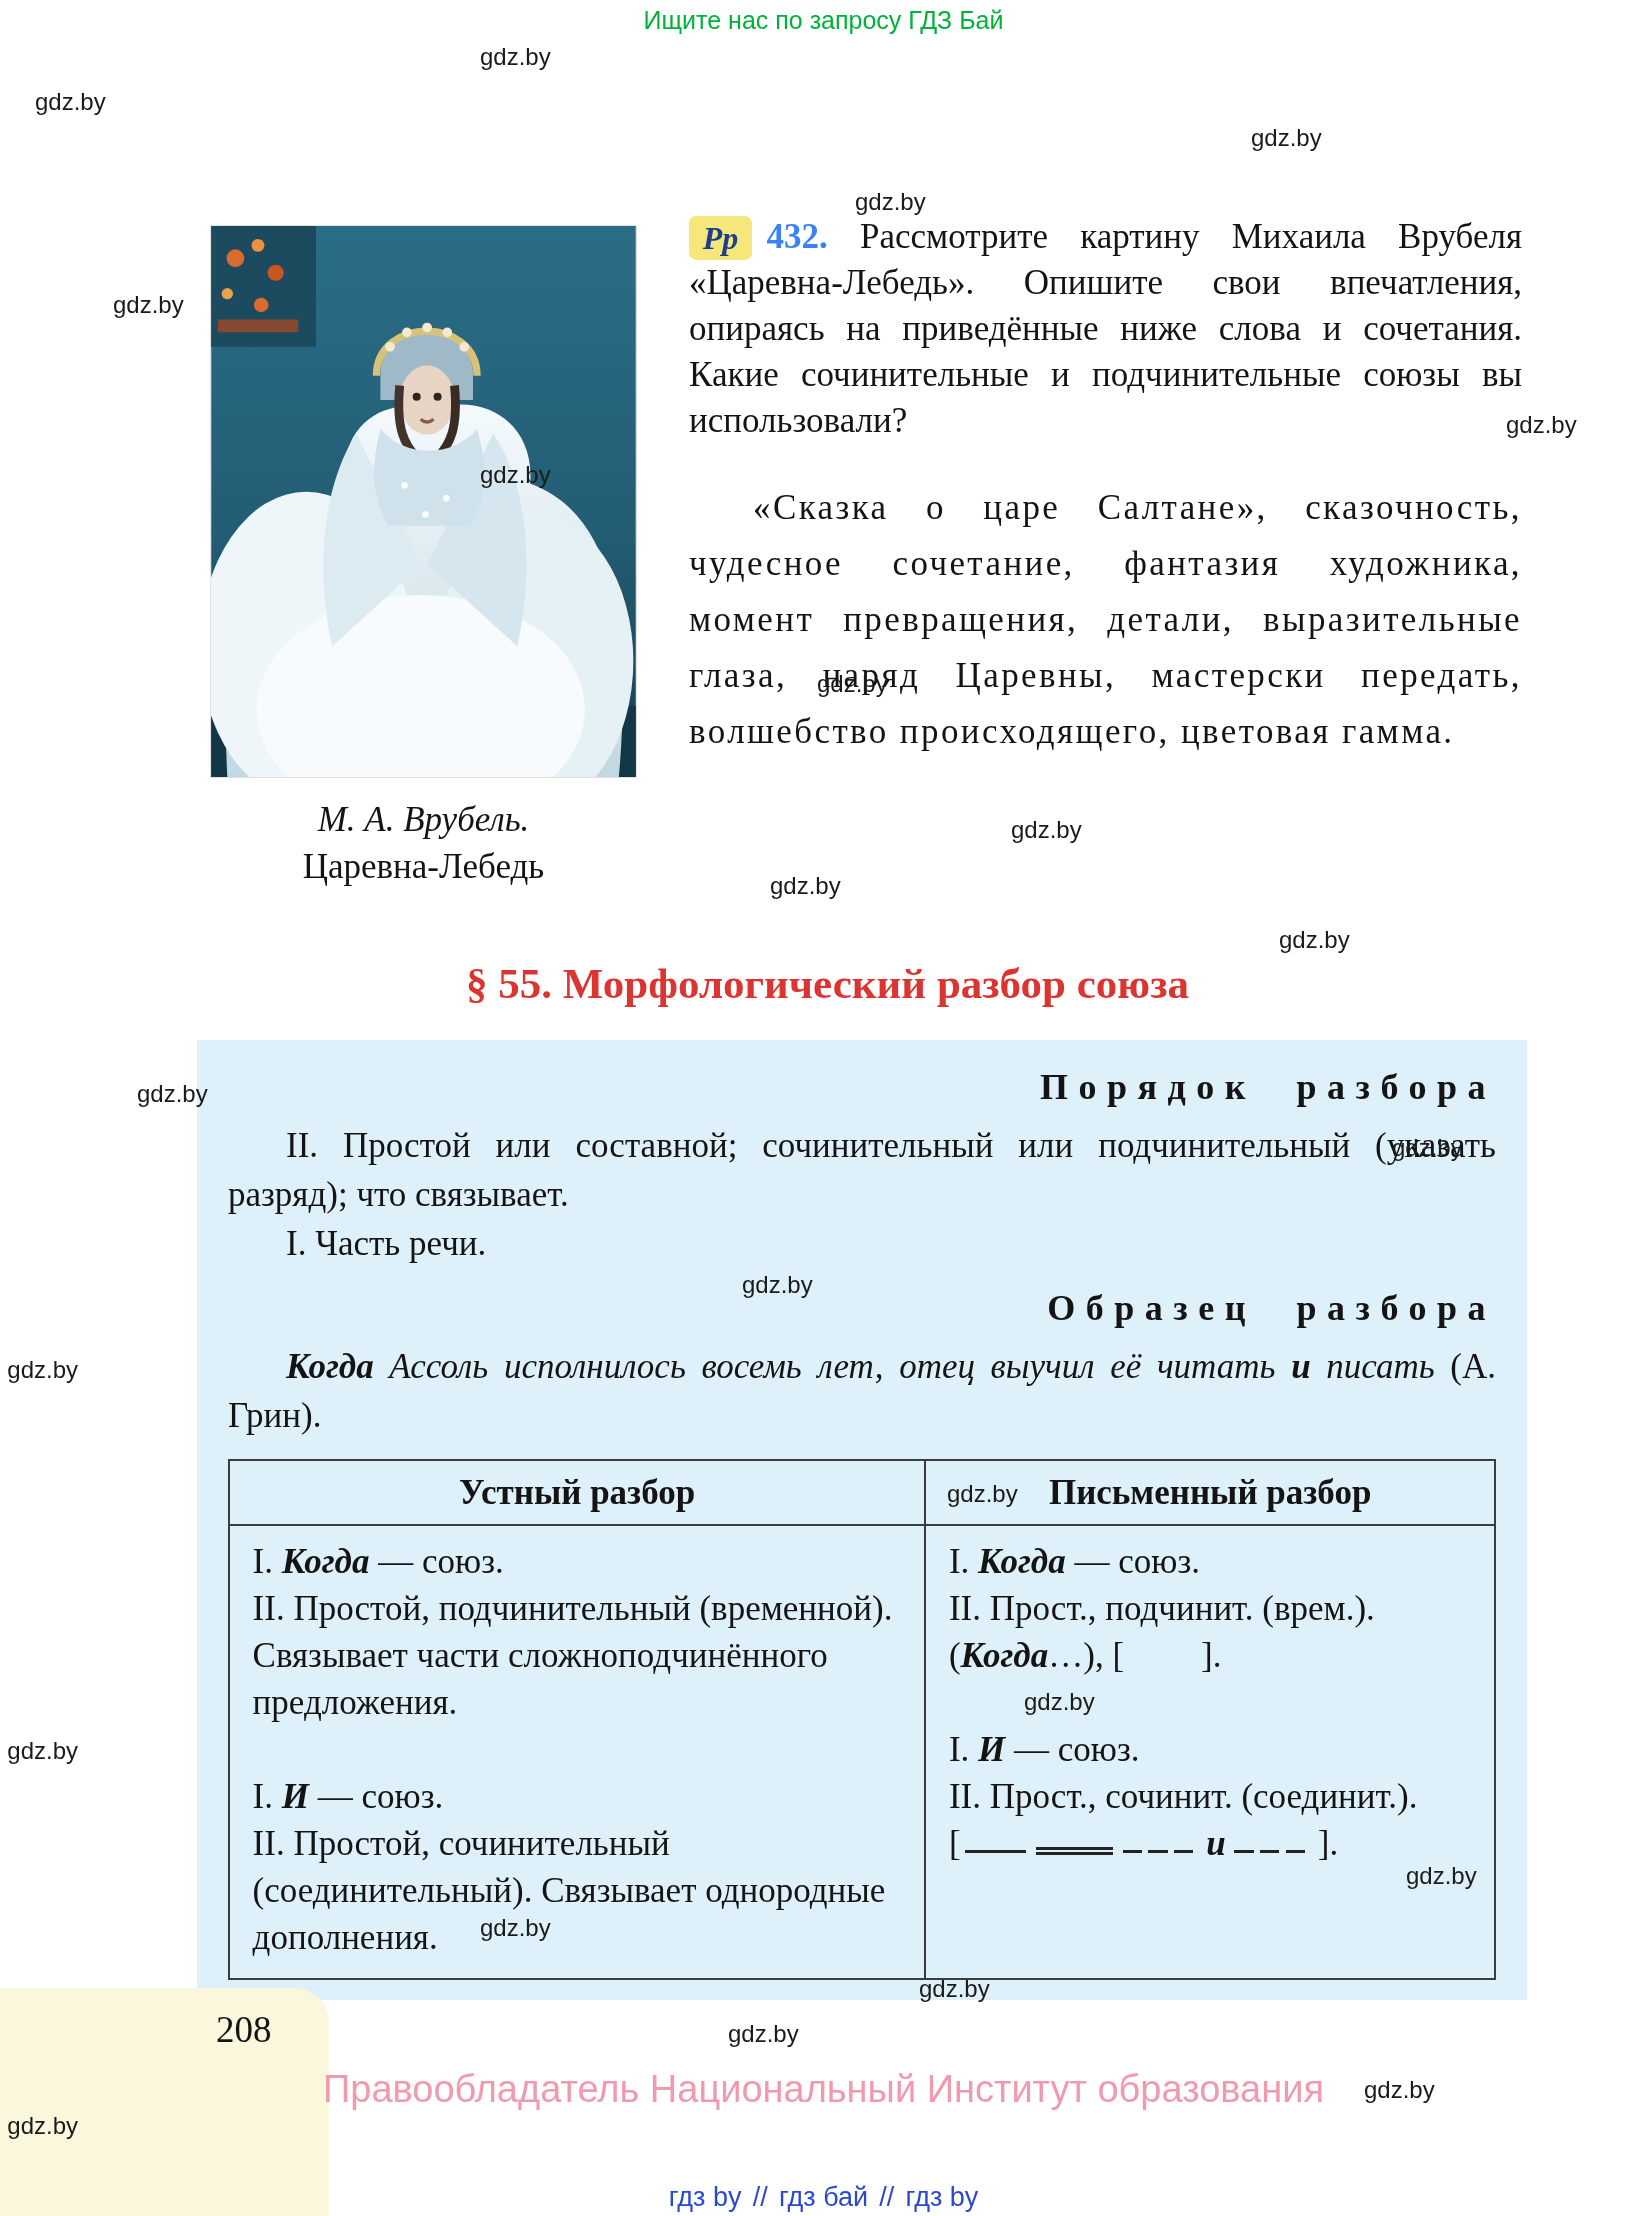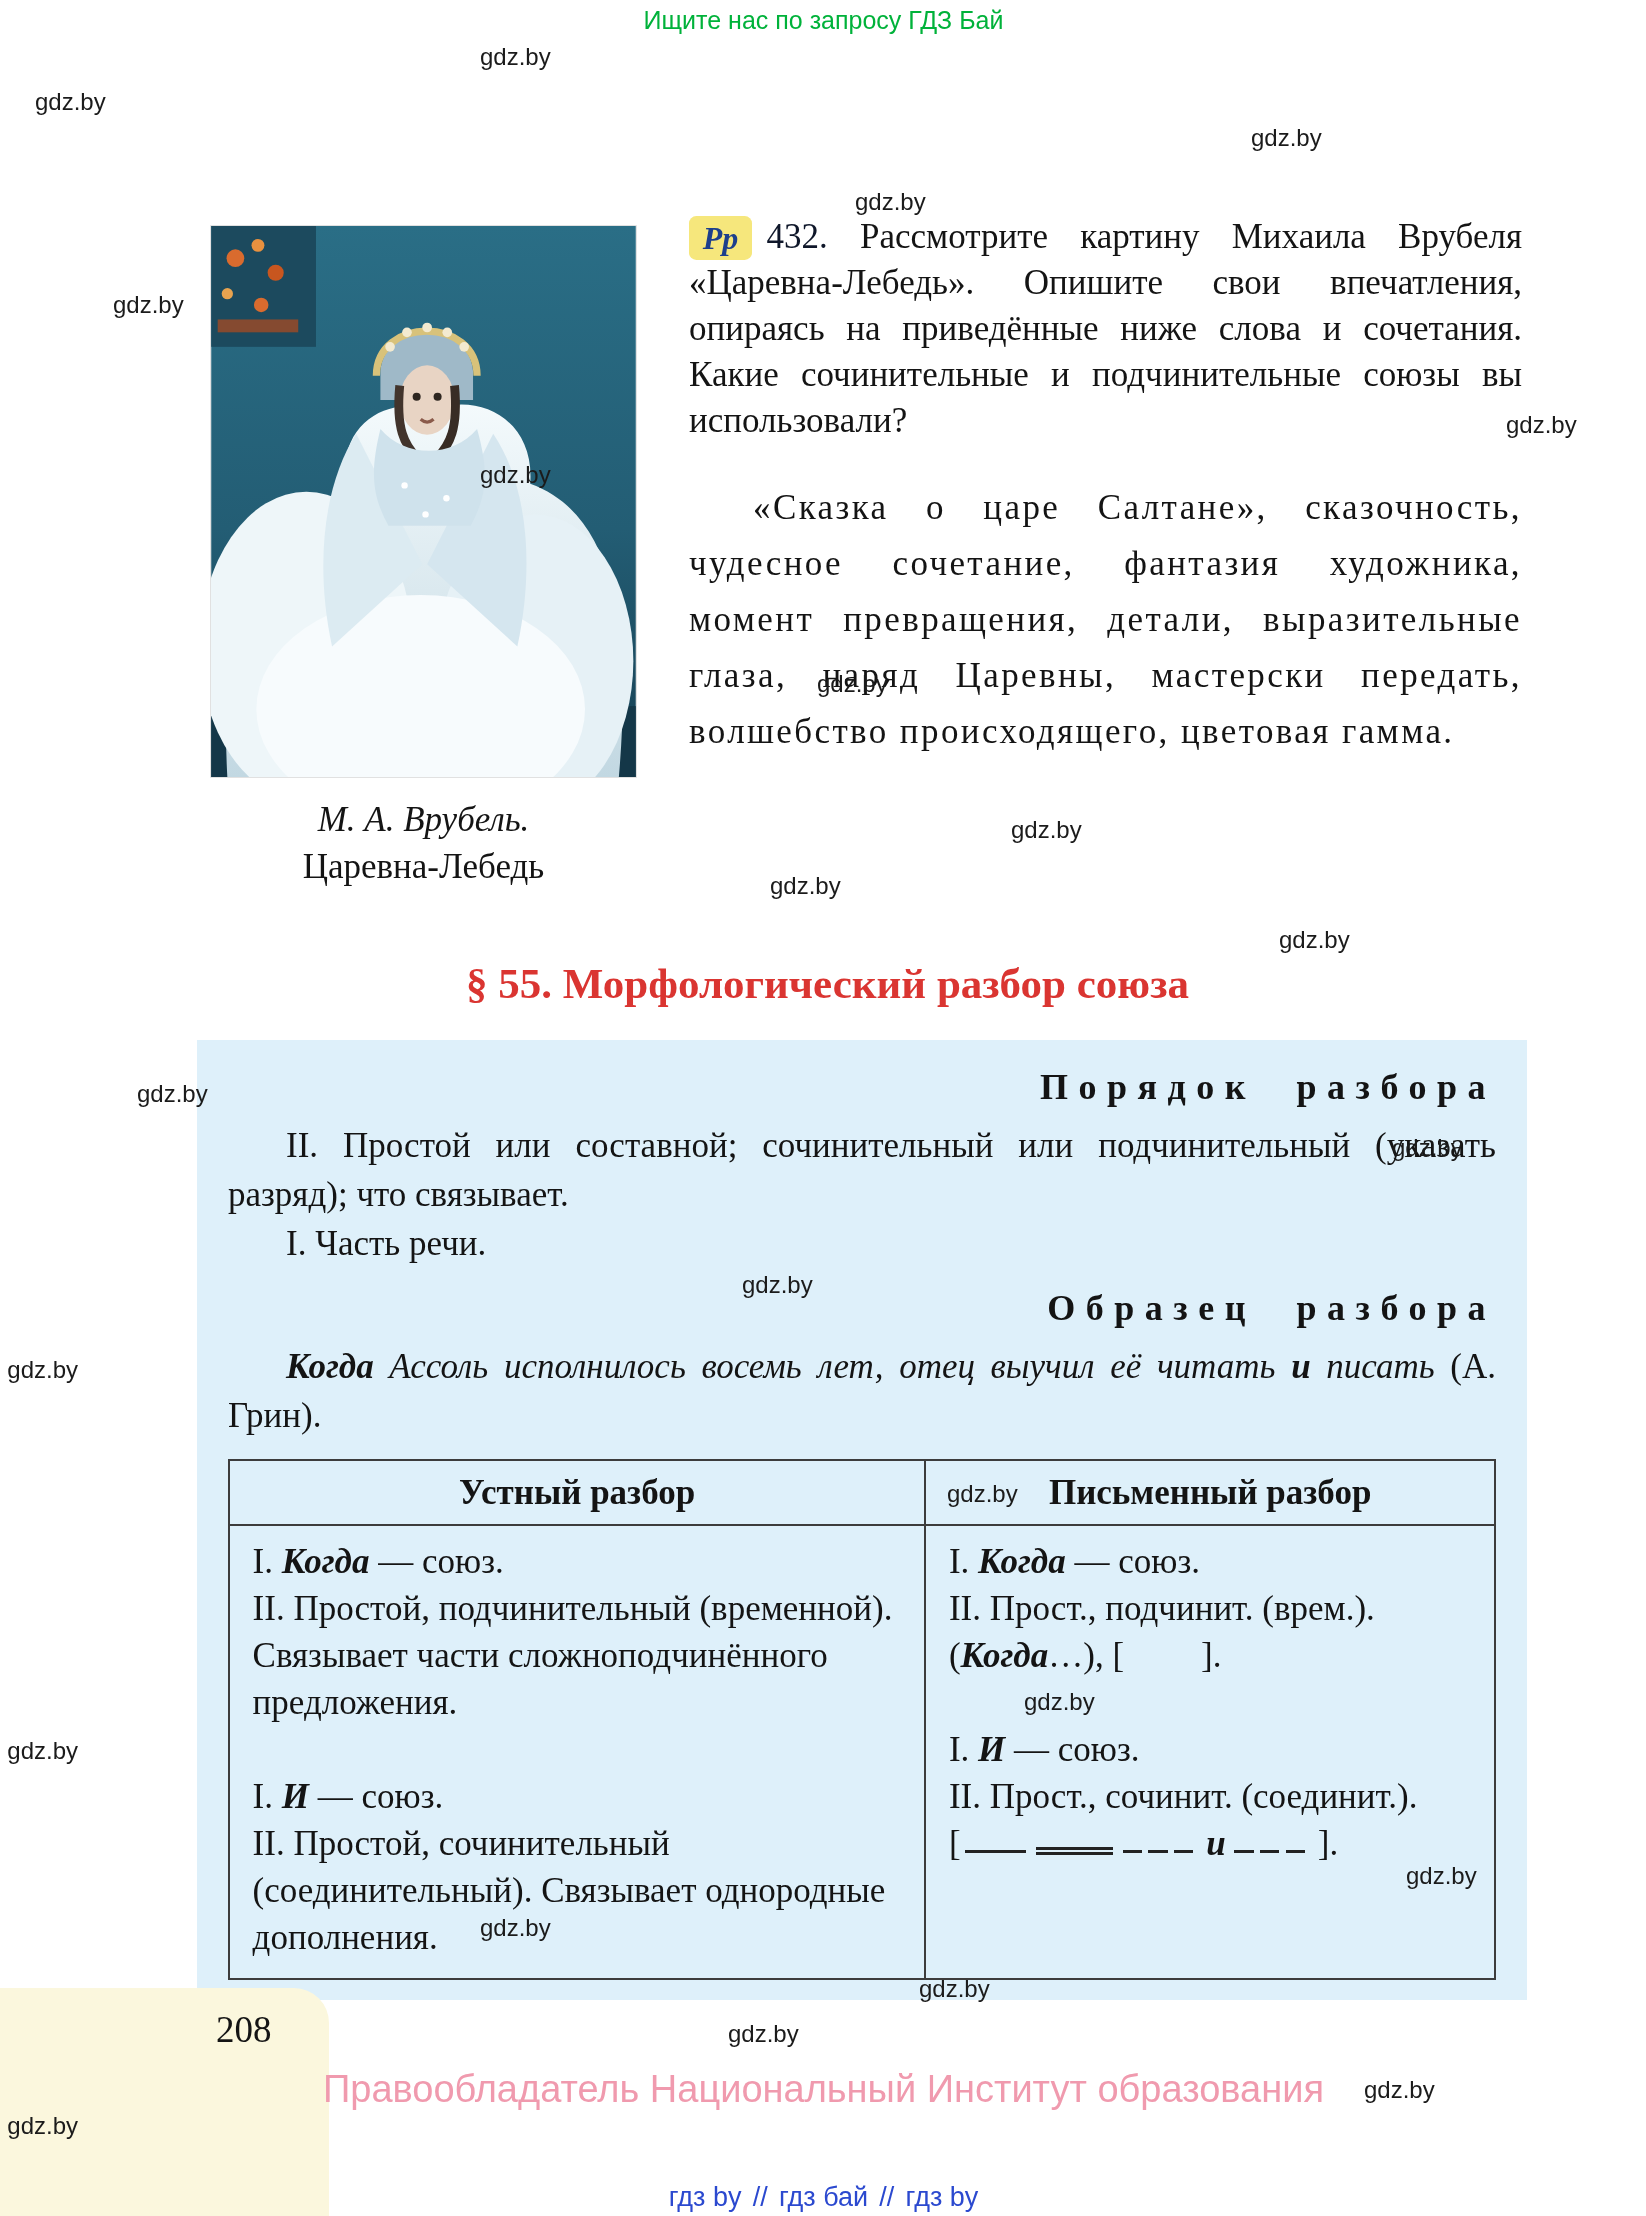--- a/index.html
+++ b/index.html
@@ -41,21 +41,21 @@
     position:absolute; left:689px; top:214px; width:833px;
     font-size:35px; line-height:46px; text-align:justify;
   }
   .ex-icon {
     float:left; width:63px; height:44px; margin:1.6px 14.5px 0 0;
     background:#f6e77c; border-radius:7.3px;
     text-align:center; font-style:italic; font-weight:bold;
     color:#1d3f8c; font-size:32px; line-height:44px;
     font-family:"Liberation Serif", serif;
   }
-  .ex-num { color:#0f172a; font-weight:normal; }
+  .ex-num { color:#3b82f6; font-weight:bold; }
   .word-list {
     position:absolute; left:689px; top:480px; width:833px;
     font-size:35px; line-height:56px; letter-spacing:2.4px;
     text-align:justify; text-indent:64px;
   }
   .heading {
     position:absolute; left:4px; top:959px; width:100%;
     text-align:center; font-size:43px; font-weight:bold; color:#da3531;
   }
   

